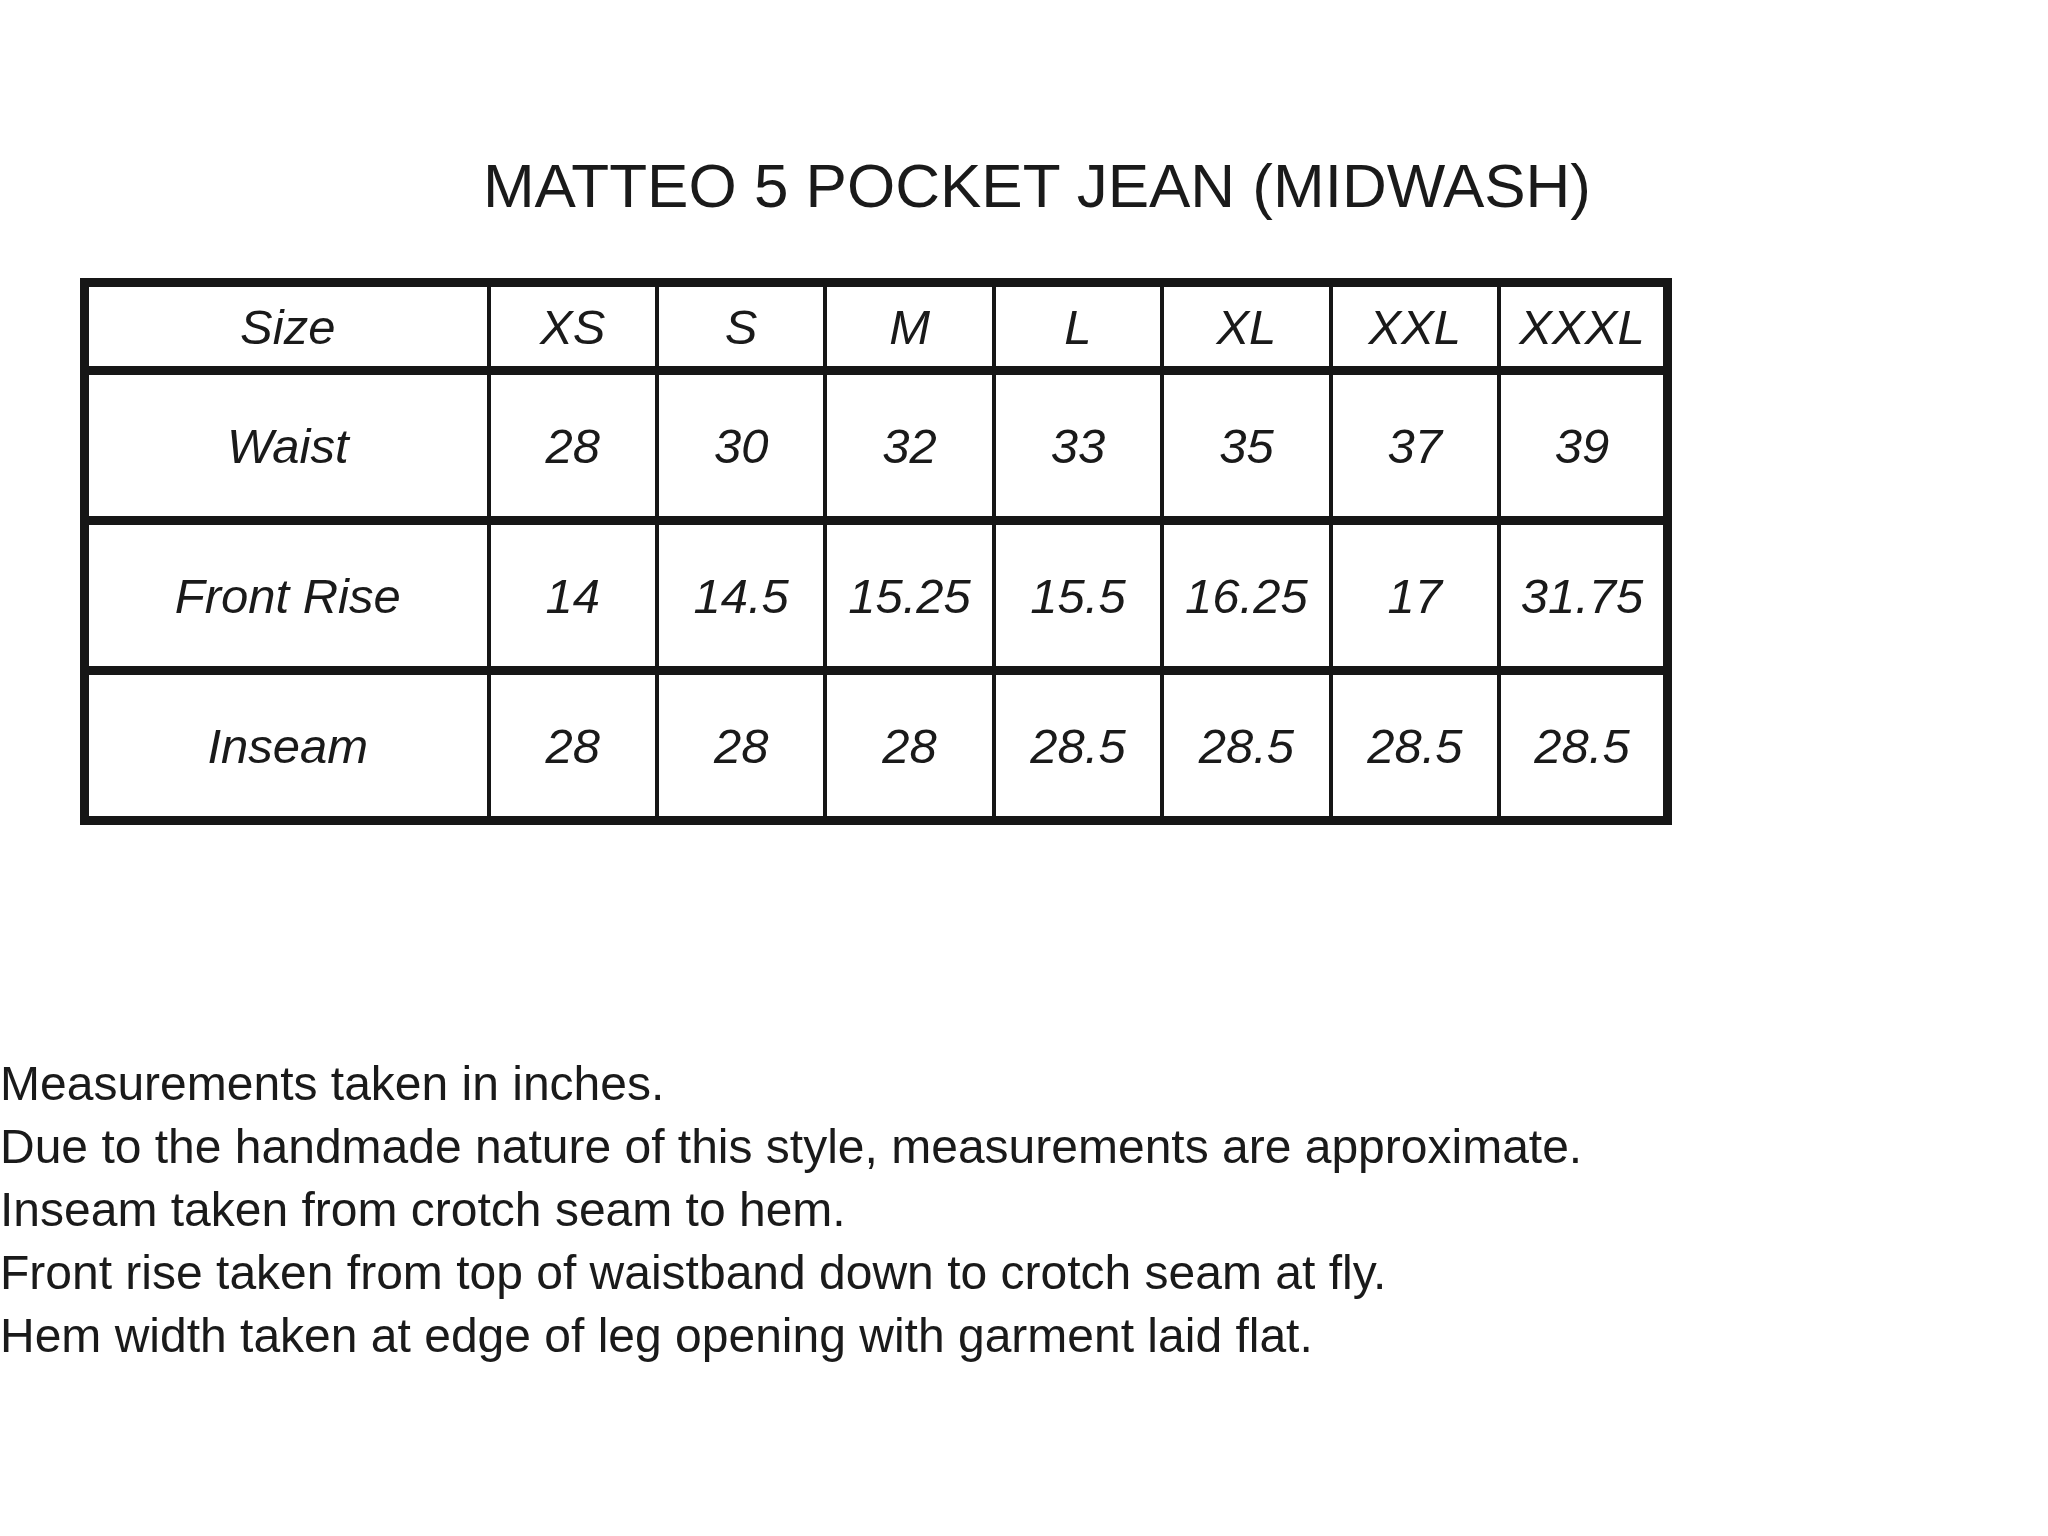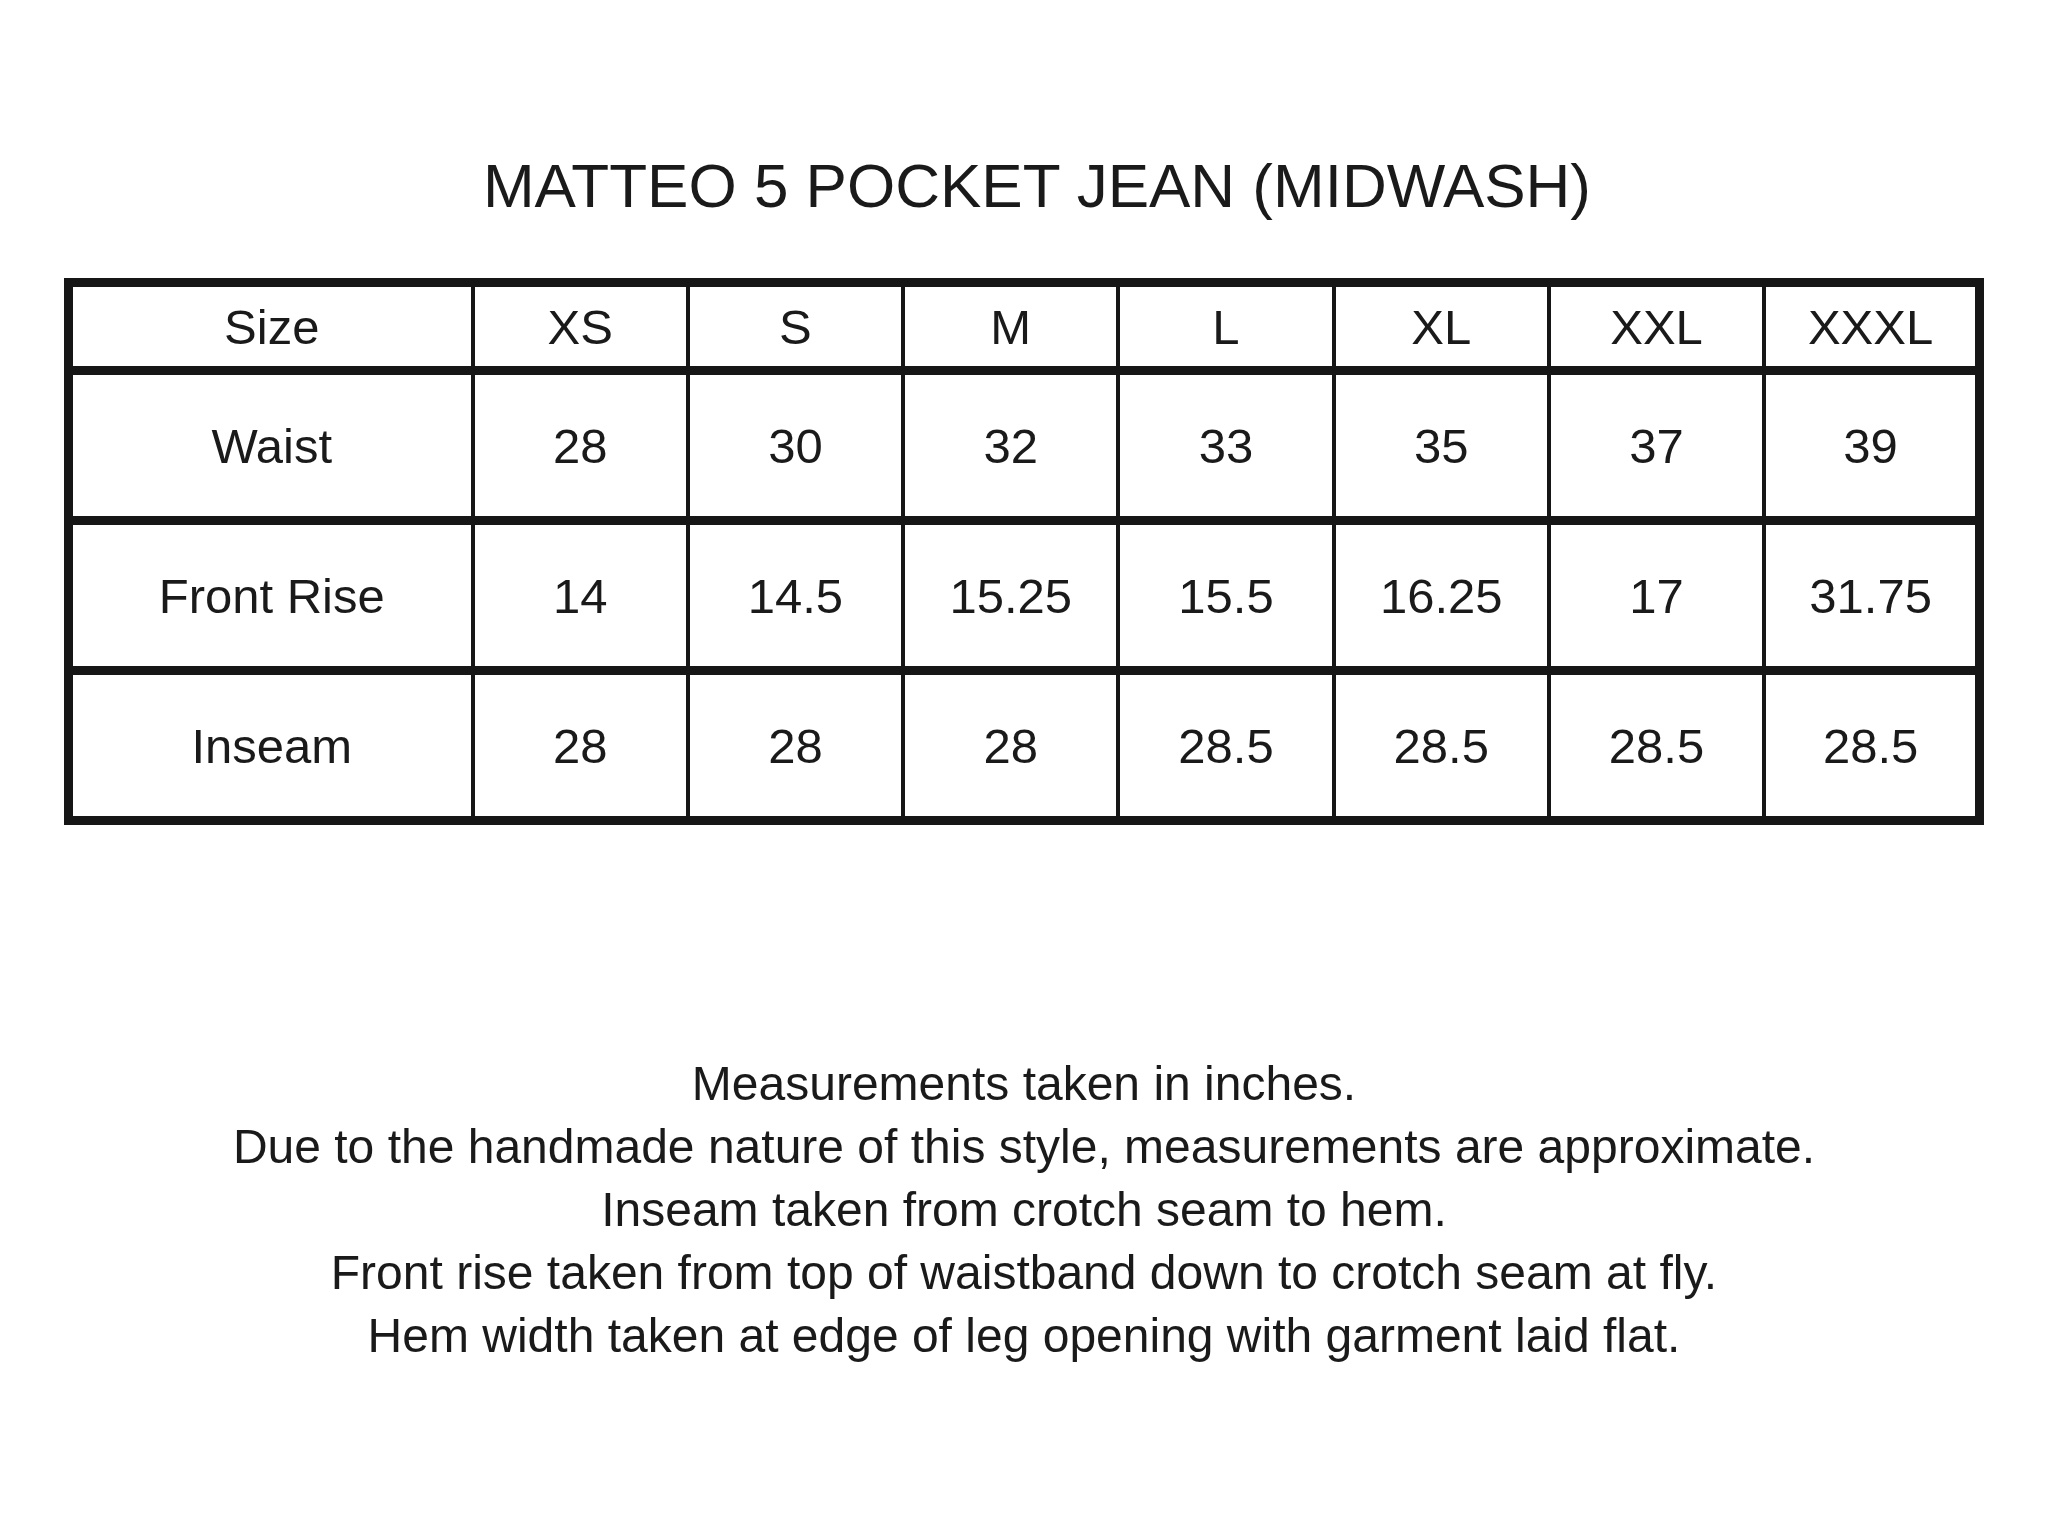--- a/index.html
+++ b/index.html
@@ -22,26 +22,27 @@
     left: 13px;
     width: 100%;
     text-align: center;
     font-size: 62px;
     font-weight: 400;
     letter-spacing: 0px;
     white-space: nowrap;
   }
   table.size-chart {
     position: absolute;
-    left: 64px;
+    left: 80px;
     top: 278px;
-    width: 1920px;
+    width: 1592px;
     border-collapse: collapse;
     table-layout: fixed;
     border: 9px solid #161616;
+    font-style: italic;
   }
   table.size-chart th,
   table.size-chart td {
     border-left: 4px solid #161616;
     border-right: 4px solid #161616;
     border-top: 9px solid #161616;
     border-bottom: 9px solid #161616;
     text-align: center;
     vertical-align: middle;
     font-size: 49px;
@@ -51,21 +52,21 @@
     overflow: hidden;
   }
   table.size-chart col.label-col { width: 404px; }
   table.size-chart thead tr { height: 88px; }
   table.size-chart tbody tr { height: 150px; }
   .notes {
     position: absolute;
     top: 1052px;
     left: 0;
     width: 100%;
-    text-align: center;
+    text-align: left;
     font-size: 48px;
     font-weight: 400;
     line-height: 63px;
     color: #1a1a1a;
   }
   .notes div { white-space: nowrap; }
 </style>
 </head>
 <body>
 

